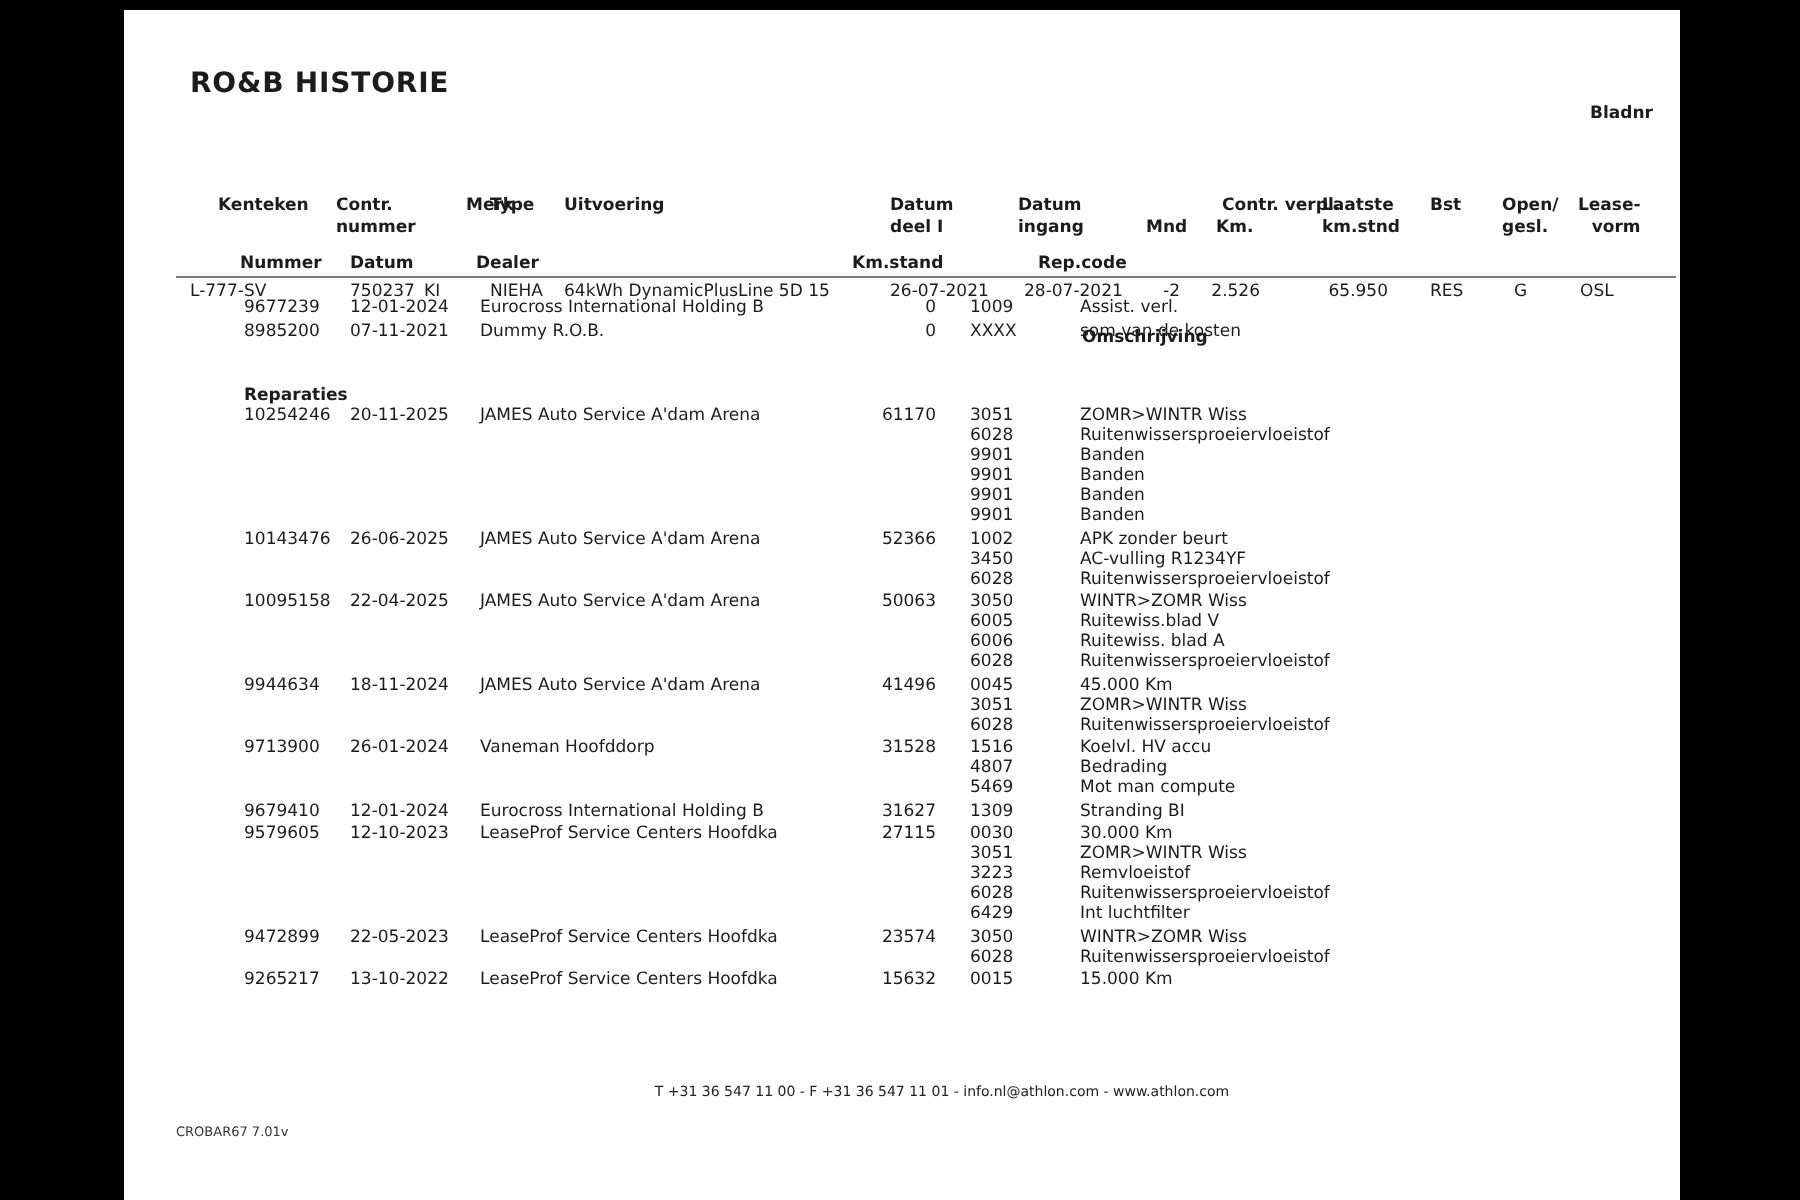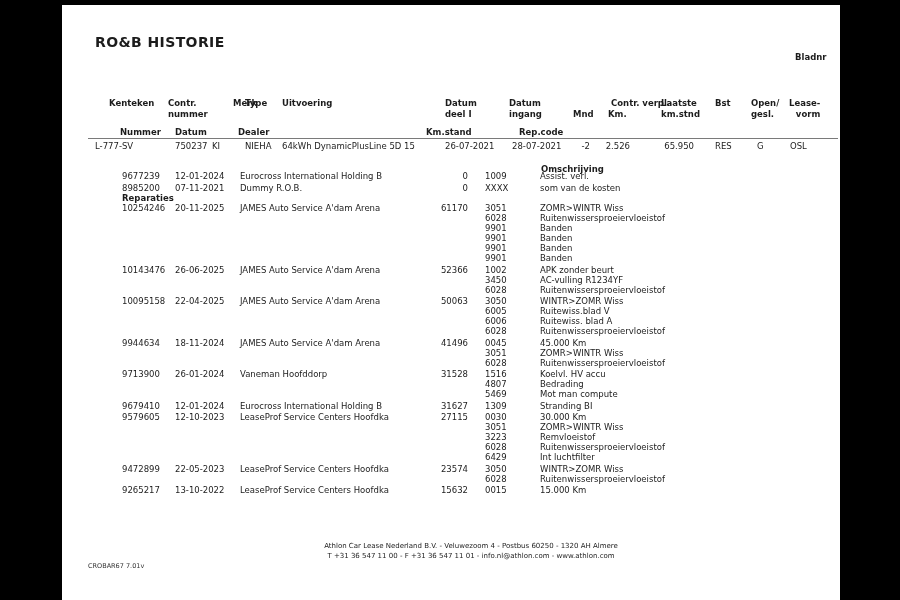--- a/index.html
+++ b/index.html
@@ -83,21 +83,21 @@
     <span class="a v-d1">26-07-2021</span>
     <span class="a v-d2">28-07-2021</span>
     <span class="a v-mnd">-2</span>
     <span class="a v-km">2.526</span>
     <span class="a v-lkm">65.950</span>
     <span class="a v-bst">RES</span>
     <span class="a v-og">G</span>
     <span class="a v-lv">OSL</span>
   </div>
 
-  <div class="a" style="left:0; top:166px; width:658px;">
+  <div class="a" style="left:0; top:144px; width:658px;">
       <div class="evrow">
         <span class="a c-num">9677239</span>
         <span class="a c-dat">12-01-2024</span>
         <span class="a c-deal">Eurocross International Holding B</span>
         <span class="a c-km">0</span>
         <span class="a c-code">1009</span>
         <span class="a c-oms">Assist. verl.</span>
       </div>
       <div class="evrow">
         <span class="a c-num">8985200</span>
@@ -273,18 +273,17 @@
           <span class="a c-dat">13-10-2022</span>
           <span class="a c-deal">LeaseProf Service Centers Hoofdka</span>
           <span class="a c-km">15632</span>
           <span class="a c-code">0015</span>
           <span class="a c-oms">15.000 Km</span>
         </div>
       </div>
     </div>
 
   <div class="footer-lines">
-    <div>Athlon Car Lease Nederland B.V. - Veluwezoom 4 - Postbus 60250 - 1320 AH  Almere</div>
     <div>T +31 36 547 11 00 - F +31 36 547 11 01 - info.nl@athlon.com - www.athlon.com</div>
   </div>
   <div class="a version" style="left:26px; top:557px;">CROBAR67 7.01v</div>
 
 </div>
 
 </body></html>

